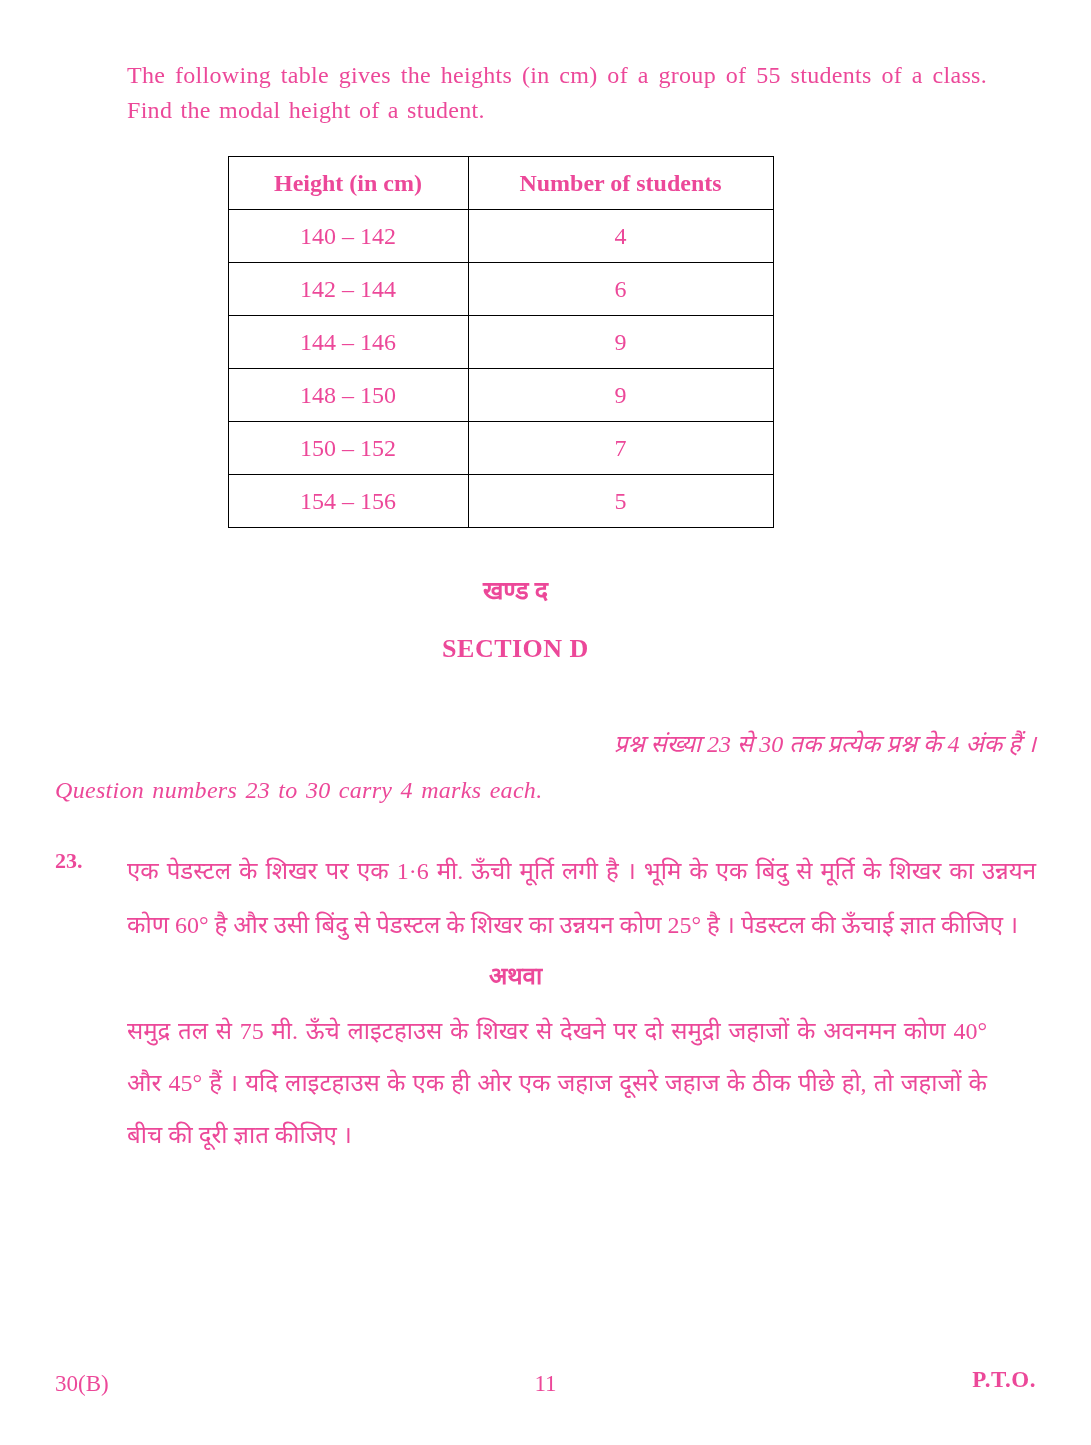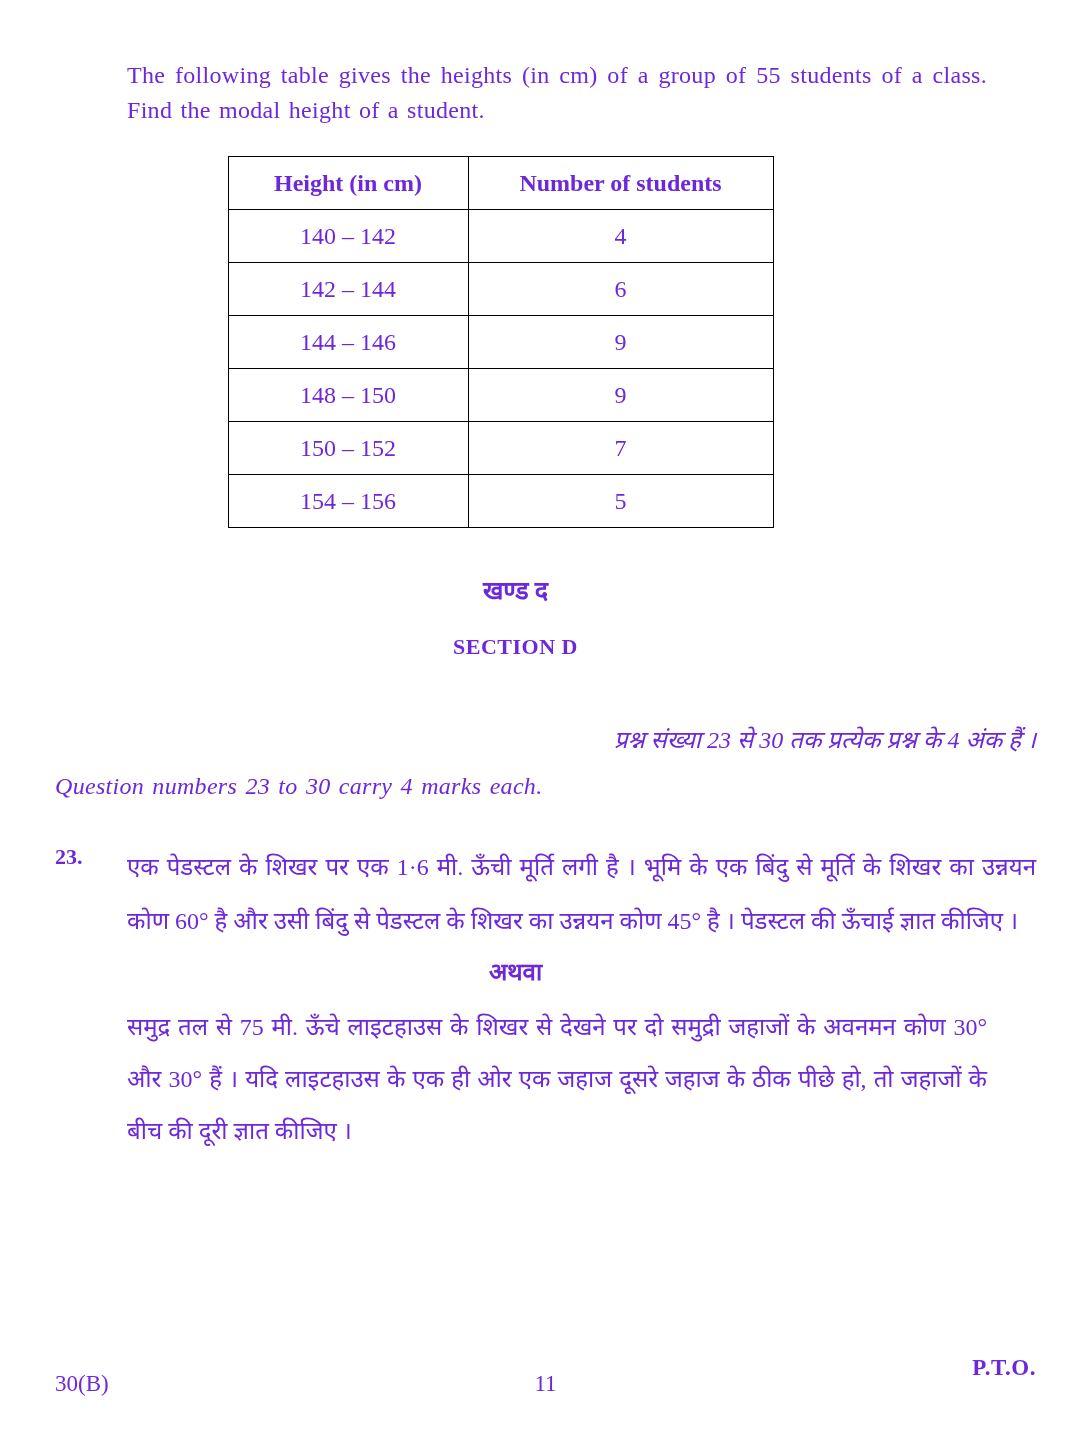--- a/index.html
+++ b/index.html
@@ -2,21 +2,21 @@
 <html><head>
 <meta charset="utf-8">
 <style>
   * { box-sizing: border-box; }
   html, body { margin: 0; padding: 0; background: #e8e8e8; }
   .page {
     width: 1091px;
     height: 1445px;
     margin: 0 auto;
     background: #ffffff;
-    color: #6d28d9;
+    color: #ec4899;
     font-family: "Liberation Serif", serif;
     position: relative;
     padding: 58px 55px 0 55px;
     overflow: hidden;
   }
 
   
   .intro {
     margin: 0 0 0 72px;
     width: 860px;
@@ -47,21 +47,21 @@
   .sec-hindi {
     margin-top: 44px;
     text-align: center;
     font-size: 25px;
     font-weight: bold;
     padding-right: 60px;
   }
   .sec-eng {
     margin-top: 28px;
     text-align: center;
-    font-size: 22px;
+    font-size: 26px;
     font-weight: bold;
     letter-spacing: 0.5px;
     padding-right: 60px;
   }
 
   
   .instr-hi {
     margin-top: 62px;
     font-size: 24px;
     font-style: italic;
@@ -112,21 +112,21 @@
   
   .footer {
     position: absolute;
     left: 55px;
     right: 55px;
     bottom: 48px;
     font-size: 23px;
   }
   .footer .f-left  { position: absolute; left: 0;   bottom: 0; }
   .footer .f-mid   { position: absolute; left: 0; right: 0; bottom: 0; text-align: center; }
-  .footer .f-right { position: absolute; right: 0;  bottom: 16px; font-weight: bold; letter-spacing: 0.5px; }
+  .footer .f-right { position: absolute; right: 0;  bottom: 4px; font-weight: bold; letter-spacing: 0.5px; }
 </style>
 </head>
 <body>
 
 <div class="page">
 
   <p class="intro">The following table gives the heights (in cm) of a group of 55 students of a class. Find the modal height of a student.</p>
 
   <div class="tbl-wrap">
     <table class="data">
@@ -166,26 +166,26 @@
   </div>
 
   <div class="sec-hindi">खण्ड द</div>
   <div class="sec-eng">SECTION D</div>
 
   <div class="instr-hi">प्रश्न संख्या 23  से 30  तक प्रत्येक प्रश्न के 4  अंक हैं ।</div>
   <div class="instr-en">Question numbers 23 to 30 carry 4 marks each.</div>
 
   <div class="question">
     <div class="q-num">23.</div>
-    <div class="q-body">एक पेडस्टल के शिखर पर एक 1·6 मी. ऊँची मूर्ति लगी है । भूमि के एक बिंदु से मूर्ति के शिखर का उन्नयन कोण 60° है और उसी बिंदु से पेडस्टल के शिखर का उन्नयन कोण 45° है । पेडस्टल की ऊँचाई ज्ञात कीजिए ।</div>
+    <div class="q-body">एक पेडस्टल के शिखर पर एक 1·6 मी. ऊँची मूर्ति लगी है । भूमि के एक बिंदु से मूर्ति के शिखर का उन्नयन कोण 60° है और उसी बिंदु से पेडस्टल के शिखर का उन्नयन कोण 25° है । पेडस्टल की ऊँचाई ज्ञात कीजिए ।</div>
   </div>
 
   <div class="or-label">अथवा</div>
 
-  <div class="alt-body">समुद्र तल से 75 मी. ऊँचे लाइटहाउस के शिखर से देखने पर दो समुद्री जहाजों के अवनमन कोण 30° और 30° हैं । यदि लाइटहाउस के एक ही ओर एक जहाज दूसरे जहाज के ठीक पीछे हो, तो जहाजों के बीच की दूरी ज्ञात कीजिए ।</div>
+  <div class="alt-body">समुद्र तल से 75 मी. ऊँचे लाइटहाउस के शिखर से देखने पर दो समुद्री जहाजों के अवनमन कोण 40° और 45° हैं । यदि लाइटहाउस के एक ही ओर एक जहाज दूसरे जहाज के ठीक पीछे हो, तो जहाजों के बीच की दूरी ज्ञात कीजिए ।</div>
 
   <div class="footer">
     <span class="f-left">30(B)</span>
     <span class="f-mid">11</span>
     <span class="f-right">P.T.O.</span>
   </div>
 
 </div>
 
 </body></html>

